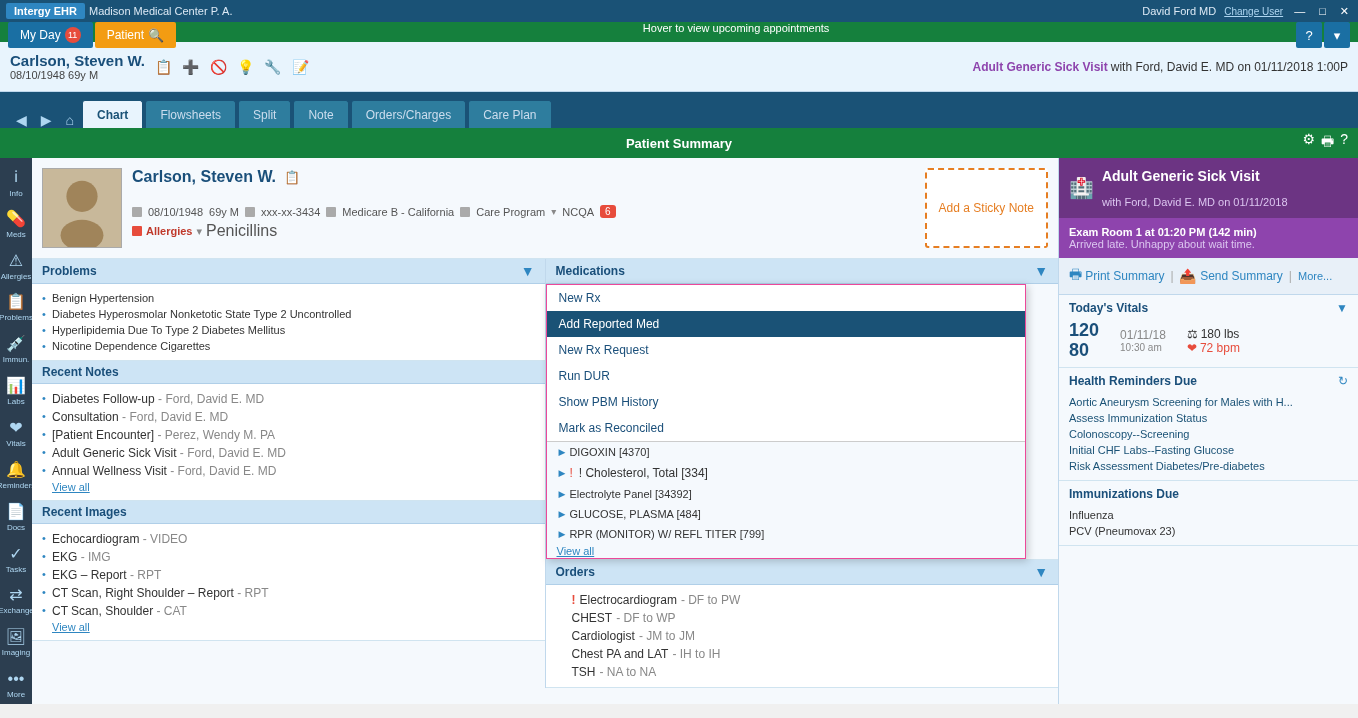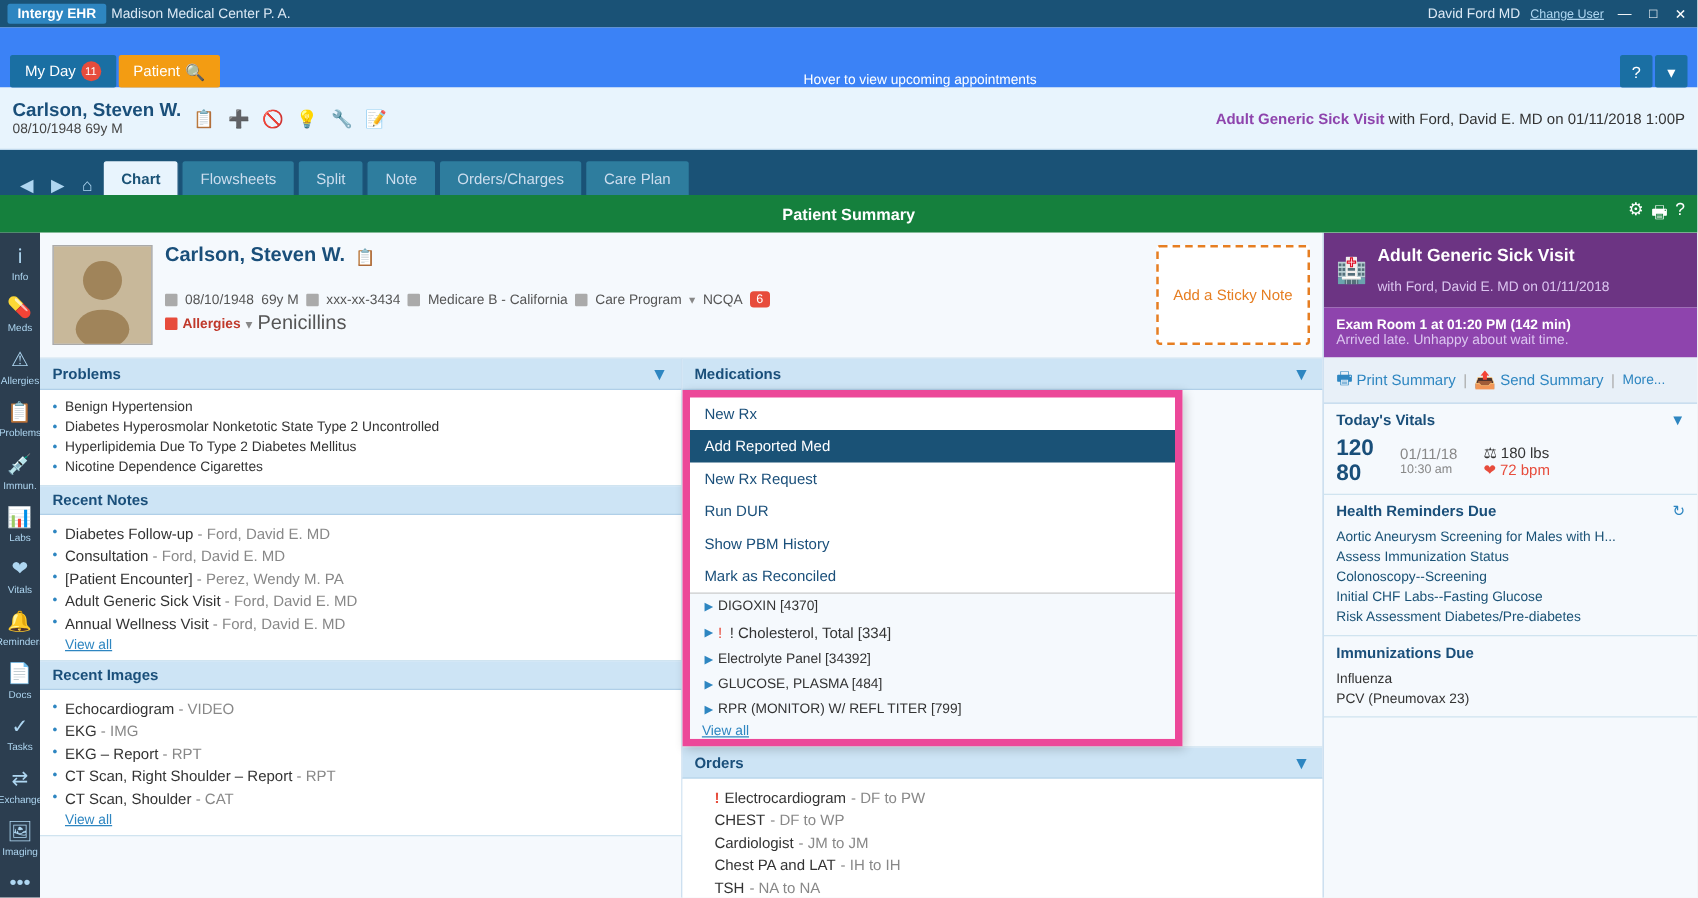--- a/index.html
+++ b/index.html
@@ -9,21 +9,21 @@
     #title-bar { background: #1a5276; height: 22px; display: flex; align-items: center; justify-content: space-between; padding: 0 6px; }
     #title-bar-left { display: flex; align-items: center; gap: 4px; }
     #app-name { color: #fff; font-size: 11px; font-weight: bold; background: #2e86c1; padding: 2px 8px; border-radius: 2px; }
     #facility-name { color: #dce9f5; font-size: 11px; }
     #title-bar-right { display: flex; align-items: center; gap: 8px; }
     #user-name { color: #dce9f5; font-size: 11px; }
     #change-user { color: #aed6f1; font-size: 10px; cursor: pointer; text-decoration: underline; }
     .win-btn { color: #fff; font-size: 11px; cursor: pointer; padding: 0 3px; }
 
     
-    #nav-bar { background: #3b82f6; height: 48px; display: flex; align-items: flex-end; padding: 0 8px; gap: 2px; }
+    #nav-bar { background: #15803d; height: 20px; display: flex; align-items: flex-start; padding: 0 8px; gap: 2px; }
     .nav-btn { background: #1a6fa3; color: #fff; border: none; height: 26px; padding: 0 12px; font-size: 11px; border-radius: 2px; cursor: pointer; display: flex; align-items: center; gap: 4px; }
     .nav-btn.active { background: #f39c12; color: #fff; }
     #hover-msg { flex: 1; text-align: center; color: #fff; font-size: 11px; }
     .nav-icon-btn { background: #1a6fa3; color: #fff; border: none; height: 26px; width: 26px; border-radius: 2px; cursor: pointer; font-size: 13px; display: flex; align-items: center; justify-content: center; }
 
     
     #patient-bar { background: #e8f4fd; height: 50px; display: flex; align-items: center; padding: 0 10px; gap: 10px; border-bottom: 1px solid #c0d8ec; }
     #patient-name-big { font-size: 15px; font-weight: bold; color: #1a4f7a; }
     #patient-dob { font-size: 11px; color: #444; }
     .pbar-icon { font-size: 14px; color: #2e86c1; cursor: pointer; }
@@ -71,21 +71,21 @@
     .section { margin: 0; border-bottom: 1px solid #d0e4f0; }
     .section-header { background: #cde4f5; display: flex; align-items: center; justify-content: space-between; padding: 4px 10px; border-bottom: 1px solid #b0cfe8; cursor: pointer; }
     .section-title { font-size: 12px; font-weight: bold; color: #1a4f7a; }
     .section-toggle { color: #2e86c1; font-size: 14px; cursor: pointer; }
     .section-body { padding: 6px 10px; background: #fff; }
     .section-item { font-size: 11px; color: #333; padding: 2px 0; padding-left: 10px; position: relative; }
     .section-item::before { content: '•'; position: absolute; left: 0; color: #2e86c1; }
     .section-item .sub { color: #888; }
 
     
-    #med-dropdown { position: absolute; z-index: 100; background: #fff; border: 6px solid #ec4899; box-shadow: 2px 2px 8px rgba(0,0,0,0.2); width: 400px; }
+    #med-dropdown { position: absolute; z-index: 100; background: #fff; border: 1px solid #ec4899; box-shadow: 2px 2px 8px rgba(0,0,0,0.2); width: 480px; }
     .med-menu-item { padding: 6px 12px; cursor: pointer; font-size: 12px; color: #1a4f7a; }
     .med-menu-item.selected { background: #1a5276; color: #fff; }
     .med-list-item { padding: 4px 12px; cursor: pointer; font-size: 11px; color: #333; display: flex; align-items: center; gap: 4px; }
     .med-list-item::before { content: '▶'; font-size: 9px; color: #2e86c1; }
 
     
     #right-panel { width: 300px; background: #f5f9fd; border-left: 1px solid #c0d8ec; overflow-y: auto; }
     #visit-card { background: #6c3483; padding: 10px; }
     #visit-title { color: #fff; font-size: 14px; font-weight: bold; }
     #visit-sub { color: #dcc6f0; font-size: 11px; margin-top: 12px; }

